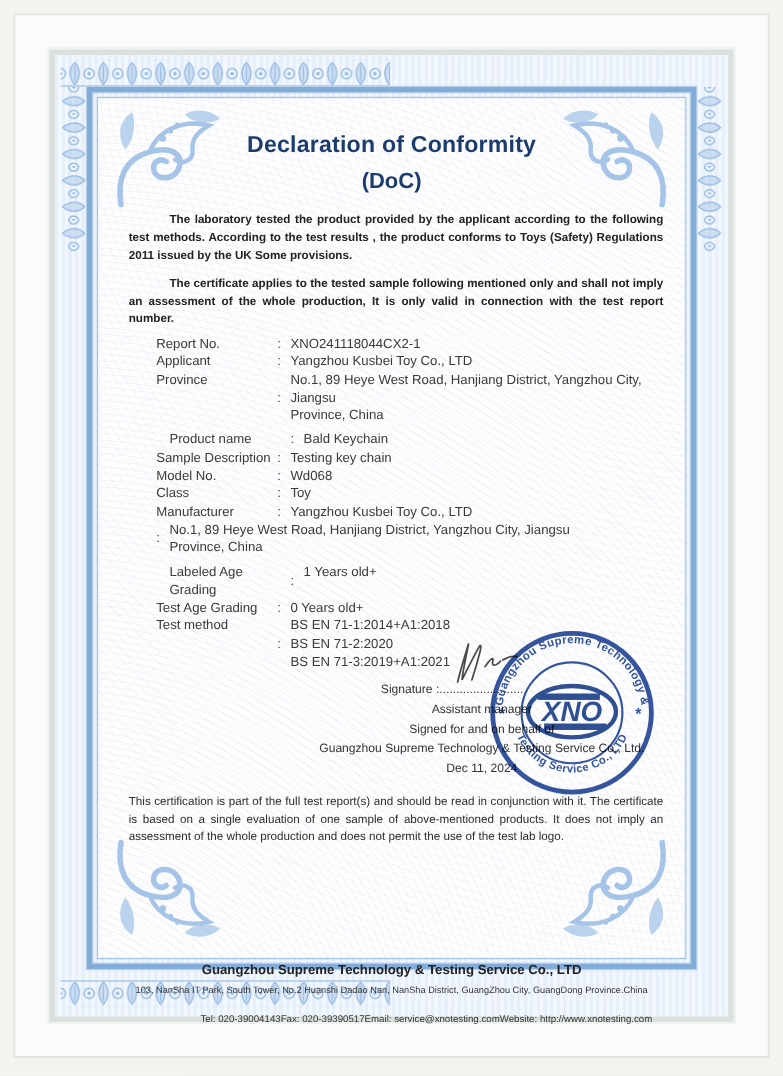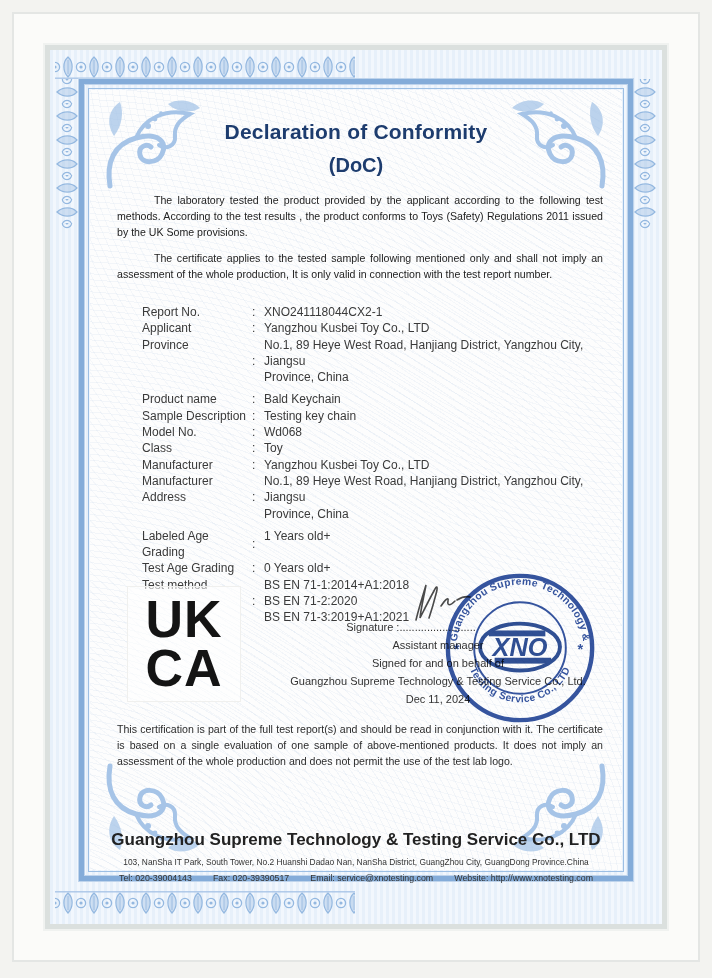--- a/index.html
+++ b/index.html
@@ -31,44 +31,44 @@
       repeating-radial-gradient(circle at -8% 115%, rgba(168,192,222,.13) 0 1px, transparent 1px 6px),
       repeating-radial-gradient(circle at 108% -12%, rgba(168,192,222,.10) 0 1px, transparent 1px 7px); padding-left: 20px;}
   .flourish{position:absolute;width:104px;height:92px;color:#a6c4e7;}
   .fl-tl{left:12px;top:8px}
   .fl-tr{right:12px;top:8px;transform:scaleX(-1)}
   .fl-bl{left:12px;bottom:16px;transform:scaleY(-1)}
   .fl-br{right:12px;bottom:16px;transform:scale(-1,-1)}
   .title{position:absolute;top:30px;left:0;right:0;text-align:center;color:#1d3c6e;font-weight:bold;}
   .title .t1{font-size:21px;letter-spacing:.2px;}
   .title .t2{font-size:20px;margin-top:10px;}
-  .intro{position:absolute;top:103px;left:27px;width:486px;font-weight:normal;color:#222;
+  .intro{position:absolute;top:103px;left:27px;width:486px;font-weight:bold;color:#222;
     font-size:10.6px;line-height:15.9px;text-align:justify;}
   .intro p{margin:0 0 10px 0;text-indent:37px;}
   .fields{position:absolute;top:214px;left:52px;right:10px;font-size:12px;color:#3a3a3a;line-height:16.3px;}
   .frow{display:flex;}
-  .frow.gap{margin-top:6px;}
+  .frow.gap{margin-top:6px;margin-left:12px;}
   .flabel{width:110px;flex:none;}
   .fcolon{width:12px;flex:none;display:flex;align-items:center;}
   .fvalue{flex:1;}
   .ukca{position:absolute;left:37px;top:496px;width:112px;height:114px;
     display:flex;flex-direction:column;justify-content:center;align-items:center;
     border:1px solid #f0f0ee;background:rgba(255,255,255,.55);}
   .ukca div{font-size:52px;font-weight:bold;color:#141414;line-height:49px;letter-spacing:1px;}
   .scribble{position:absolute;left:318px;top:490px;width:66px;height:44px;}
   .sigblock{position:absolute;left:183px;top:528px;width:330px;text-align:center;
     font-size:11px;color:#333;line-height:18px;}
   .sig-label{padding-right:54px;}
   .stamp{position:absolute;left:352px;top:480px;width:156px;height:156px;mix-blend-mode:multiply;opacity:.95;}
   .disclaimer{position:absolute;top:631px;left:27px;width:486px;font-size:10.6px;color:#2c2c2c;
     line-height:16px;text-align:justify;}
   .footer{position:absolute;left:0;right:0;top:740px;text-align:center;color:#222;}
-  .f-company{font-size:17px;font-weight:bold;}
+  .f-company{font-size:12px;font-weight:bold;margin-top:44px;}
   .f-address{font-size:8.4px;margin-top:7px;color:#333;}
-  .f-contacts{display:flex;justify-content:space-between;width:474px;margin:6px auto 0;font-size:8.8px;color:#333;}
+  .f-contacts{display:flex;justify-content:flex-end;width:474px;margin:16px auto 0;font-size:8.8px;color:#333;}
 </style>
 </head>
 <body>
 
 <div class="stage">
   <div class="paper">
 
     <svg class="lace lace-top" preserveAspectRatio="none">
       <defs>
           <pattern id="laceT" width="26" height="24" patternUnits="userSpaceOnUse">
@@ -226,21 +226,20 @@
             </div>
   </div>
           <div class="frow">
     <div class="flabel">Manufacturer</div>
     <div class="fcolon">:</div>
     <div class="fvalue">
               <div>Yangzhou Kusbei Toy Co., LTD</div>
             </div>
   </div>
           <div class="frow">
-    <div class="flabel">Manufacturer Address</div>
     <div class="fcolon">:</div>
     <div class="fvalue">
               <div>No.1, 89 Heye West Road, Hanjiang District, Yangzhou City, Jiangsu</div>
               <div>Province, China</div>
             </div>
   </div>
           <div class="frow gap">
     <div class="flabel">Labeled Age Grading</div>
     <div class="fcolon">:</div>
     <div class="fvalue">
@@ -258,24 +257,20 @@
     <div class="flabel">Test method</div>
     <div class="fcolon">:</div>
     <div class="fvalue">
               <div>BS EN 71-1:2014+A1:2018</div>
               <div>BS EN 71-2:2020</div>
               <div>BS EN 71-3:2019+A1:2021</div>
             </div>
   </div>
         </div>
 
-      <div class="ukca">
-        <div>UK</div>
-        <div>CA</div>
-      </div>
 
       <svg class="scribble" viewBox="0 0 66 44">
         <path d="M8,40 C12,24 16,12 18,5 C16,16 13,28 12,38 C16,30 22,18 27,9 C29,5 30,7 28,14 C26,22 23,32 21,38 M33,26 C37,20 41,16 40,21 C39,26 42,26 47,21 M49,20 C54,17 58,16 62,17" stroke="#4a4a4a" stroke-width="1.6" fill="none" stroke-linecap="round"></path>
       </svg>
 
       <div class="sigblock">
         <div class="sig-label">Signature :.........................</div>
         <div>Assistant manager</div>
         <div>Signed for and on behalf of</div>
         <div>Guangzhou Supreme Technology &amp; Testing Service Co., Ltd.</div>

